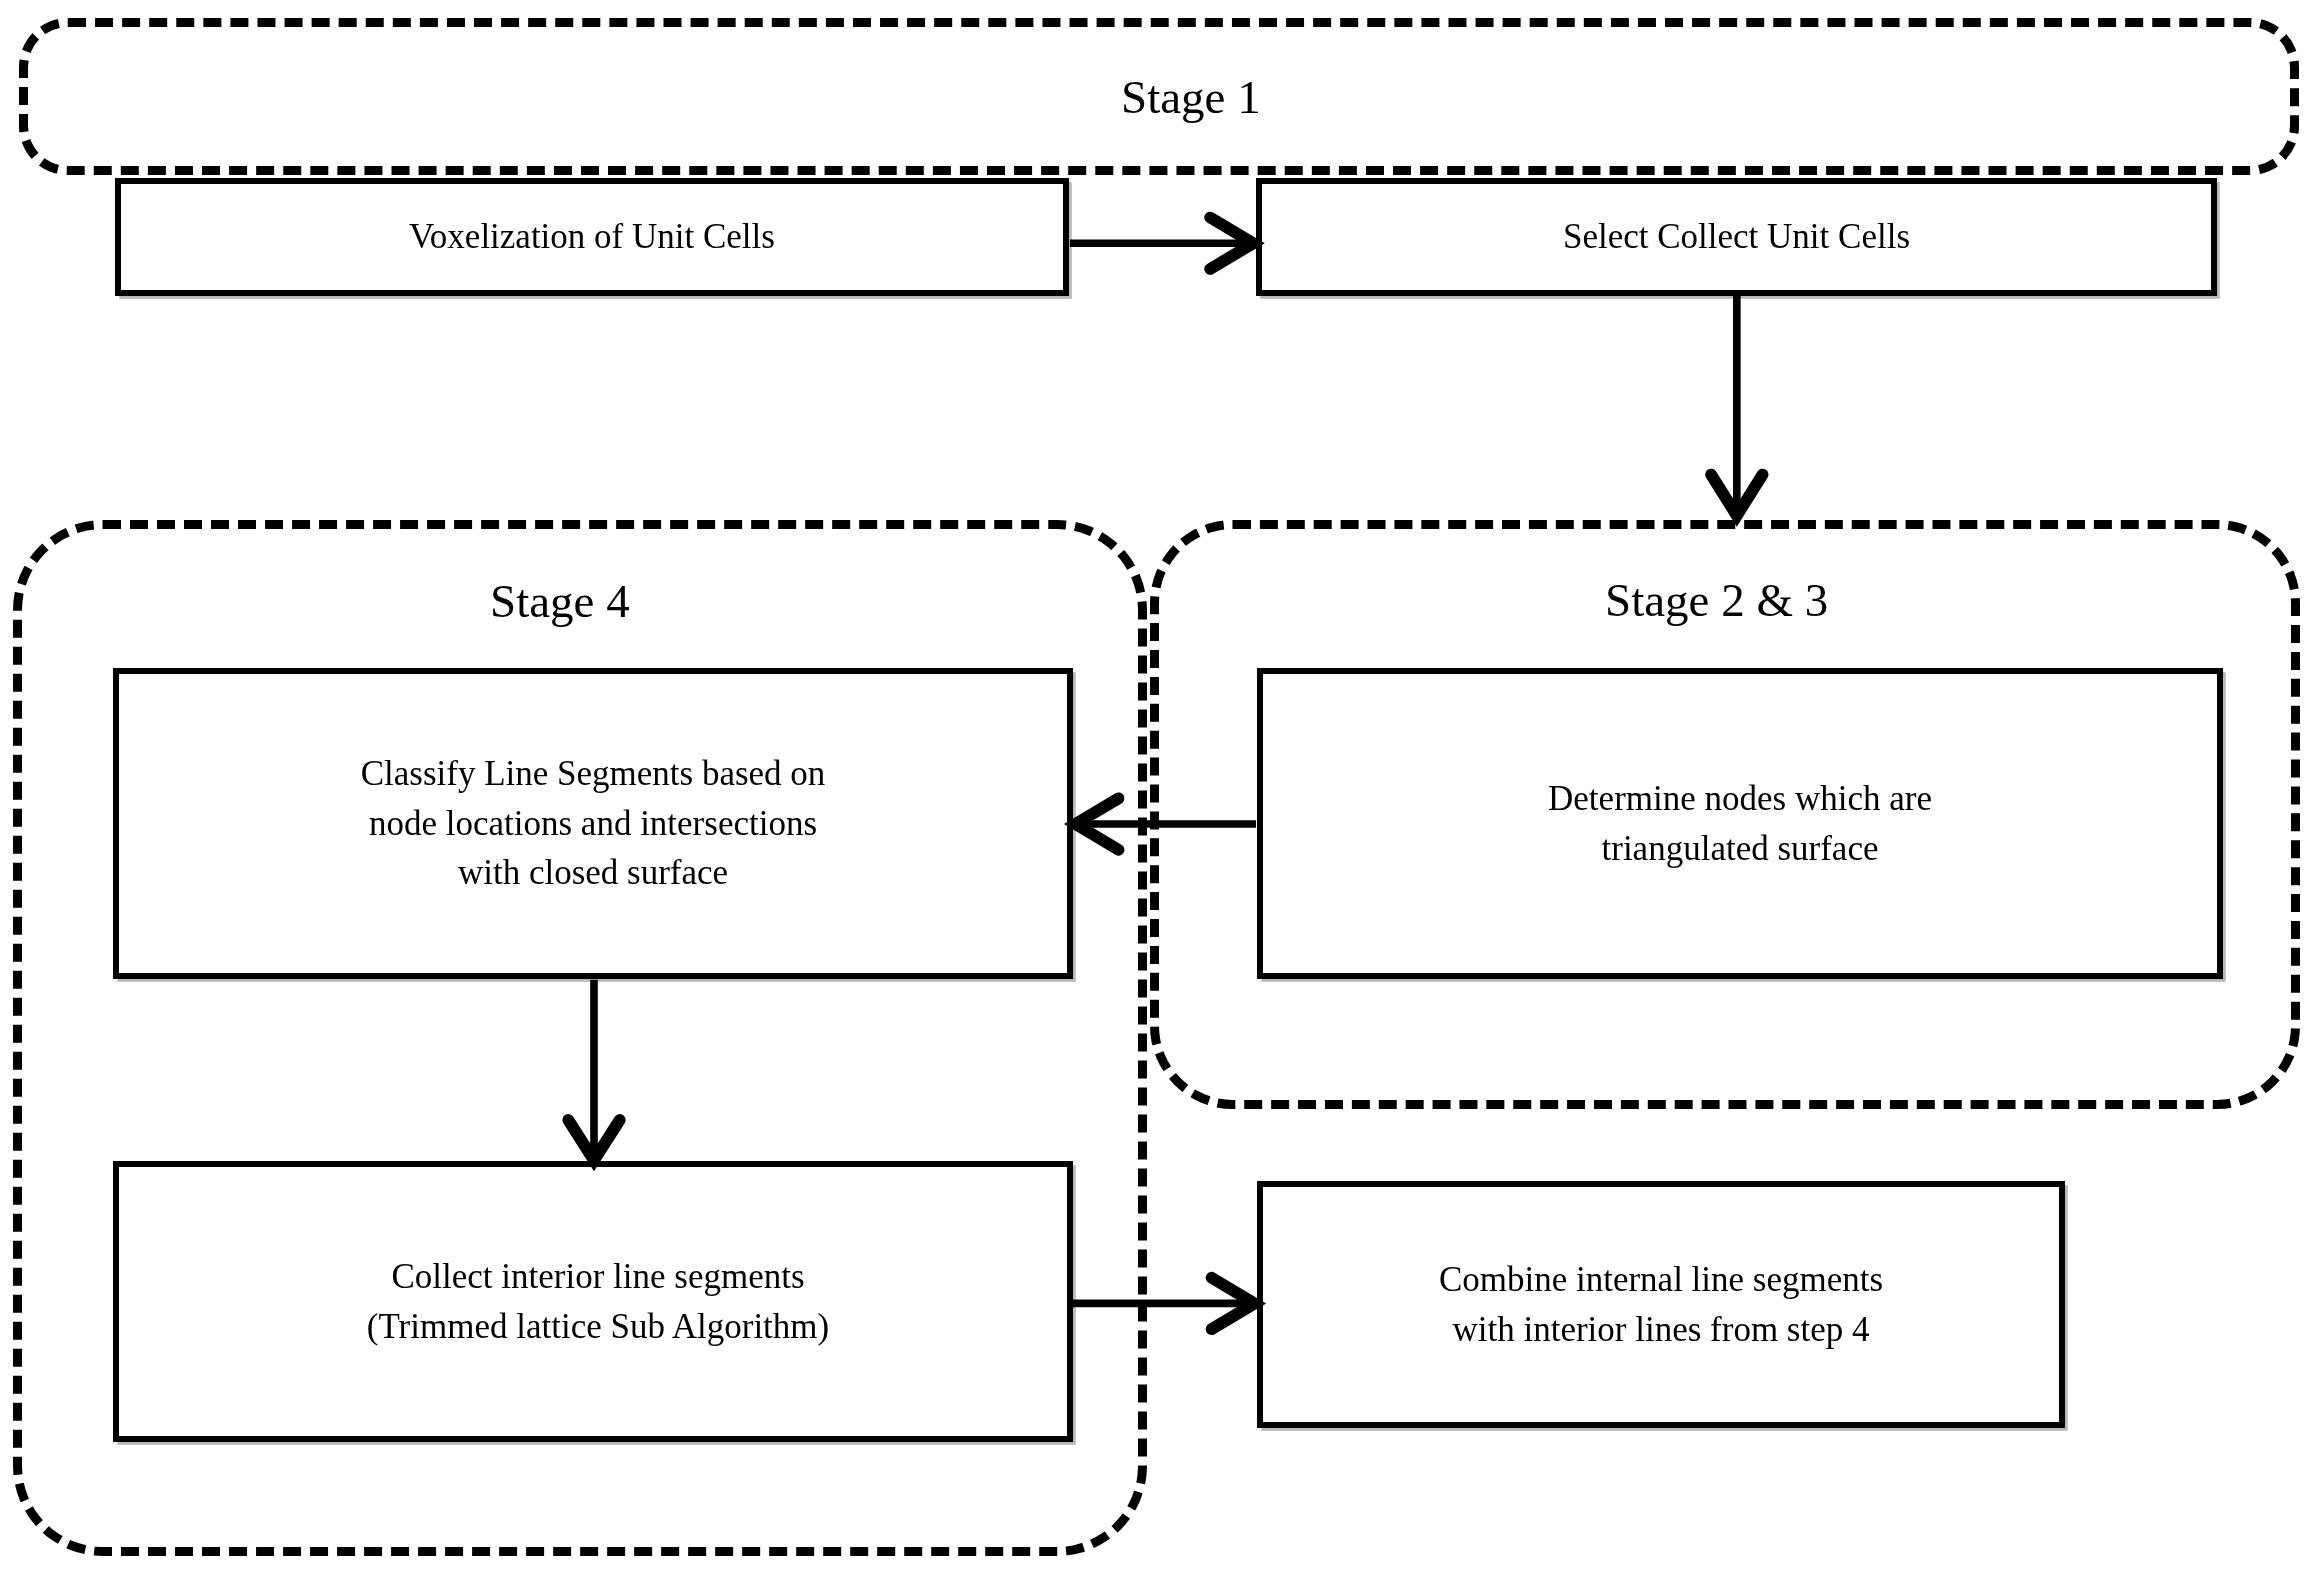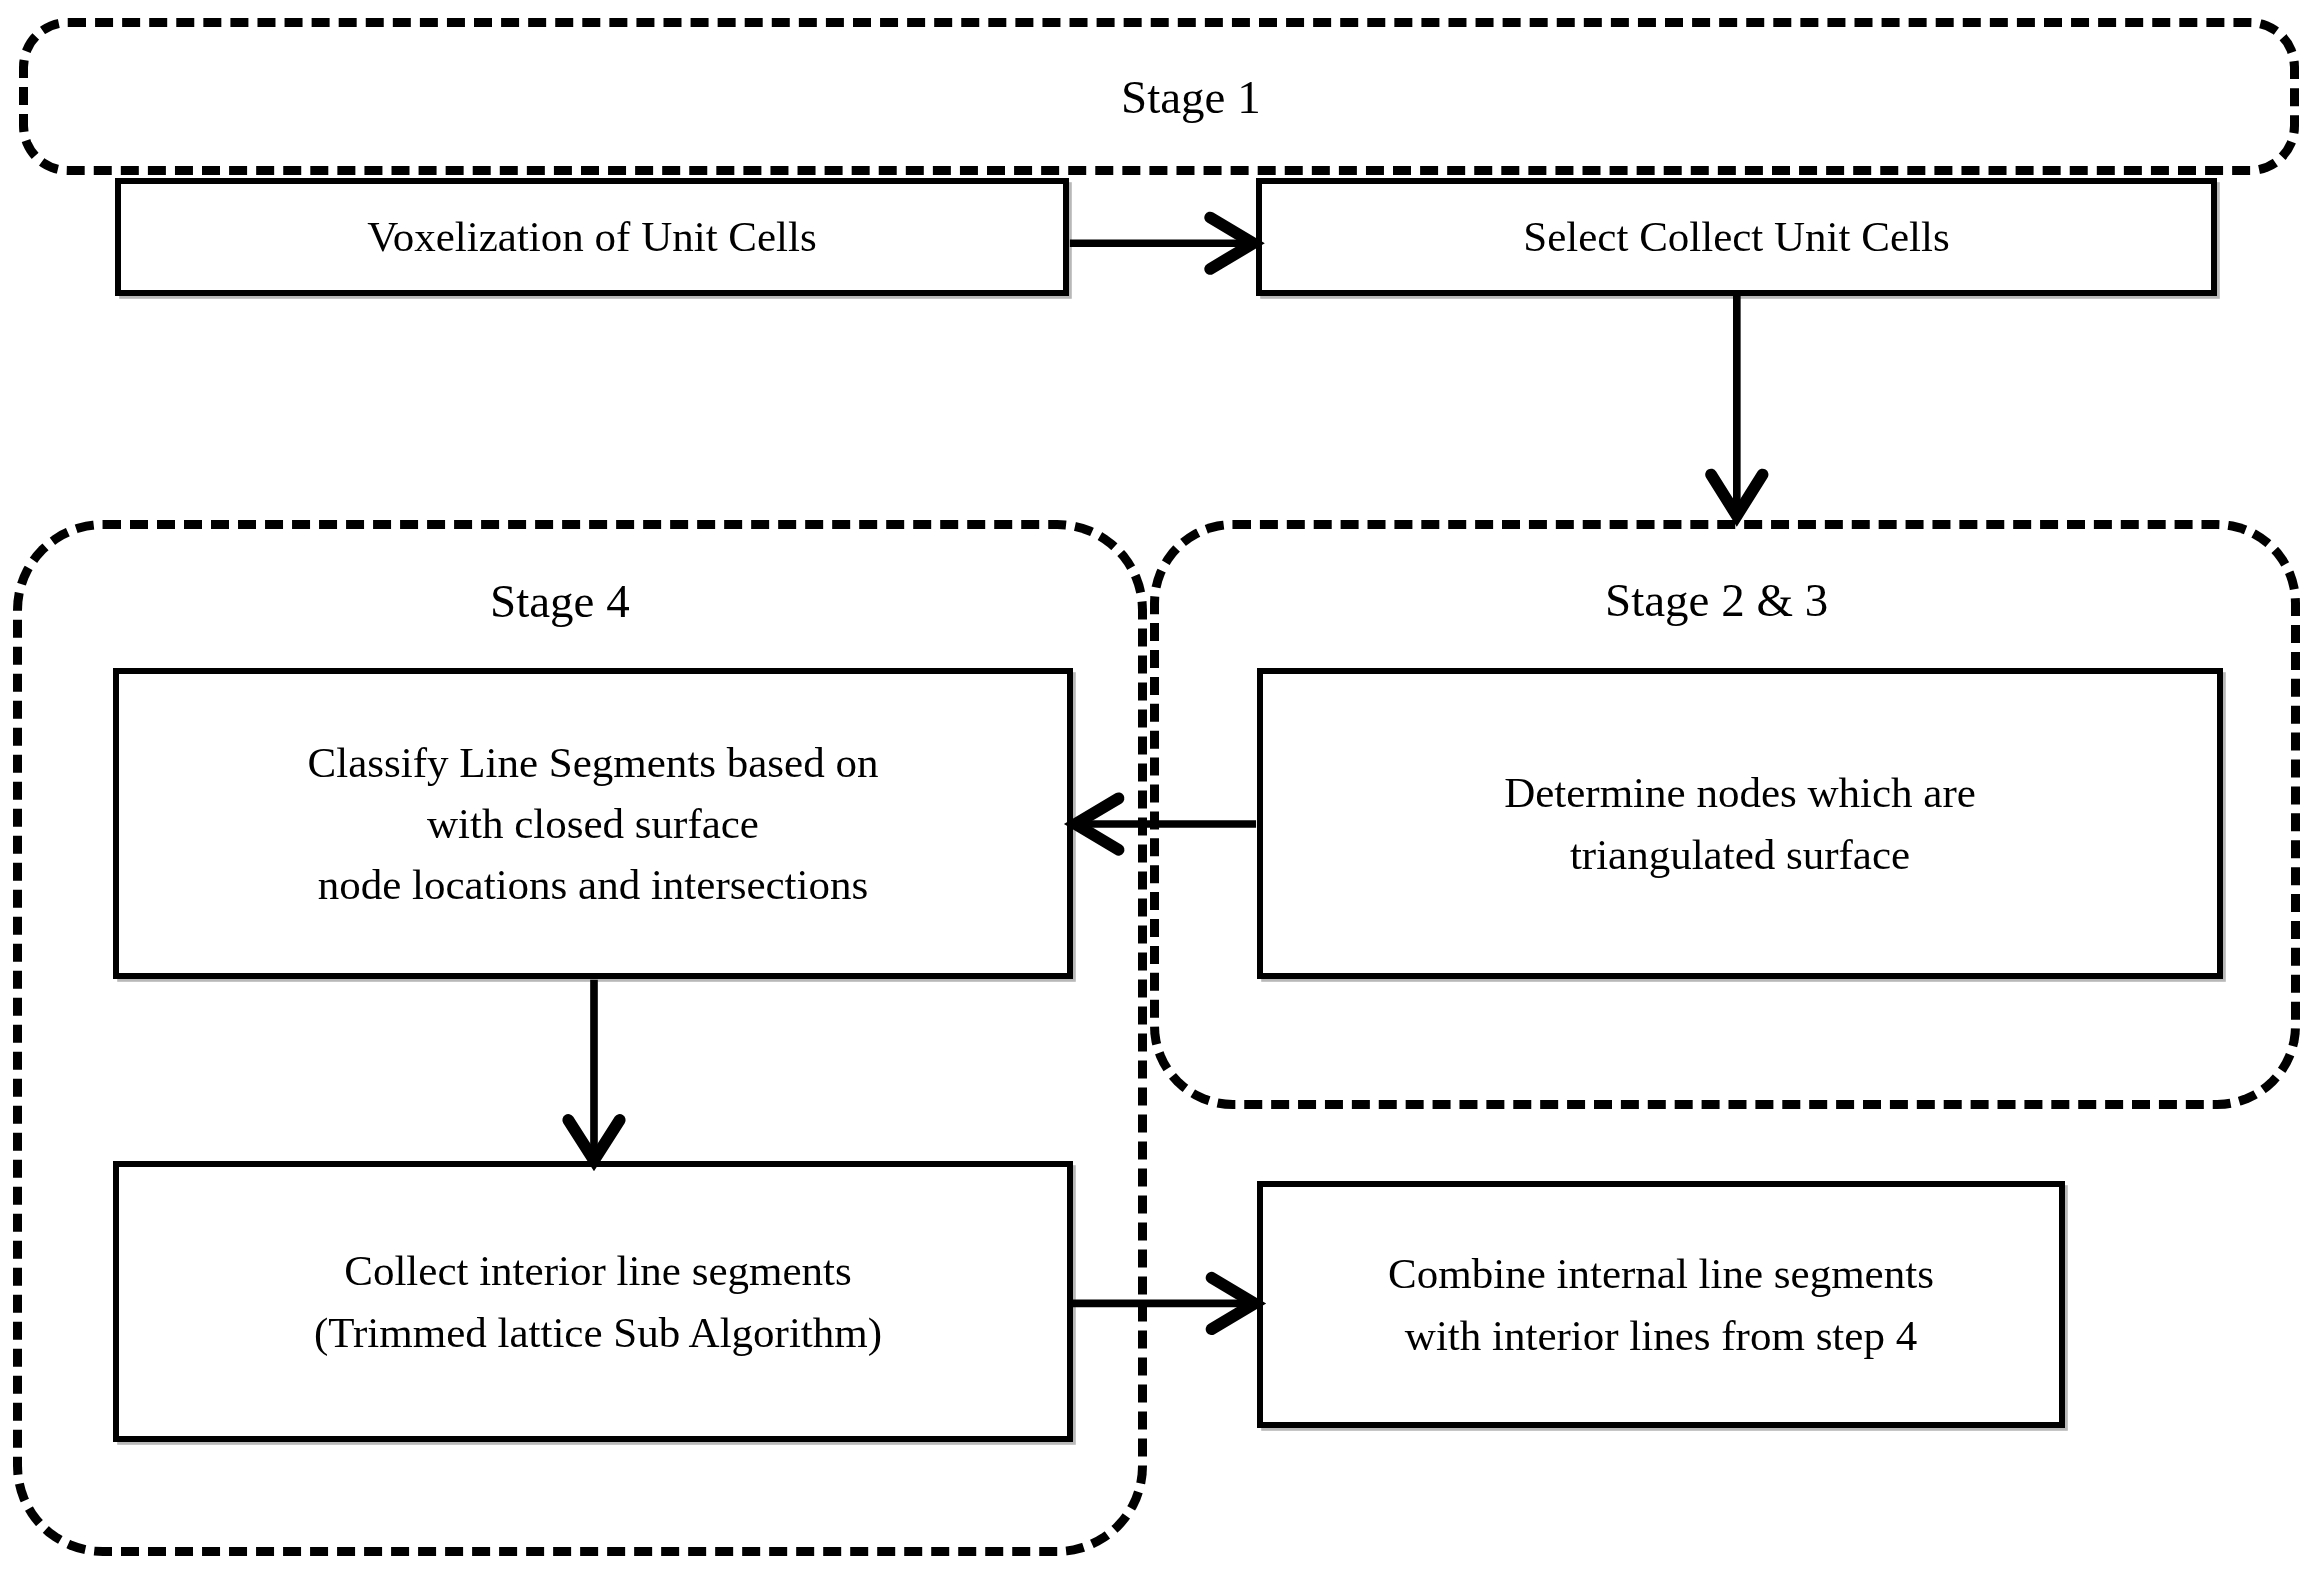--- a/index.html
+++ b/index.html
@@ -46,21 +46,21 @@
     border: 6.3px solid #000000;
     background: #ffffff;
     display: flex;
     align-items: center;
     justify-content: center;
     text-align: center;
     color: #000000;
     box-shadow: 3.5px 3.5px 0 -0.7px rgba(0,0,0,0.28);
   }
   .proc-box .txt {
-    font-size: 43px;
+    font-size: 35px;
     line-height: 1.42;
     padding: 0 18px;
   }
 
   #box-voxelization  { left: 115px;  top: 178px;  width: 954px; height: 118px; }
   #box-select-bnd    { left: 1256px; top: 178px;  width: 961px; height: 118px; }
   #box-classify      { left: 113px;  top: 668px;  width: 960px; height: 311px; }
   #box-determine     { left: 1257px; top: 668px;  width: 966px; height: 311px; }
   #box-collect       { left: 113px;  top: 1161px; width: 960px; height: 281px; padding-left: 10px; }
   #box-combine       { left: 1257px; top: 1181px; width: 808px; height: 247px; }
@@ -100,22 +100,22 @@
   <div id="box-determine" class="proc-box">
     <div class="txt">
       <div>Determine nodes which are</div>
       <div>triangulated surface</div>
     </div>
   </div>
 
   <div id="box-classify" class="proc-box">
     <div class="txt">
       <div>Classify Line Segments based on</div>
+      <div>node locations and intersections</div>
       <div>with closed surface</div>
-      <div>node locations and intersections</div>
     </div>
   </div>
 
   <div id="box-collect" class="proc-box">
     <div class="txt">
       <div>Collect interior line segments</div>
       <div>(Trimmed lattice Sub Algorithm)</div>
     </div>
   </div>
 

